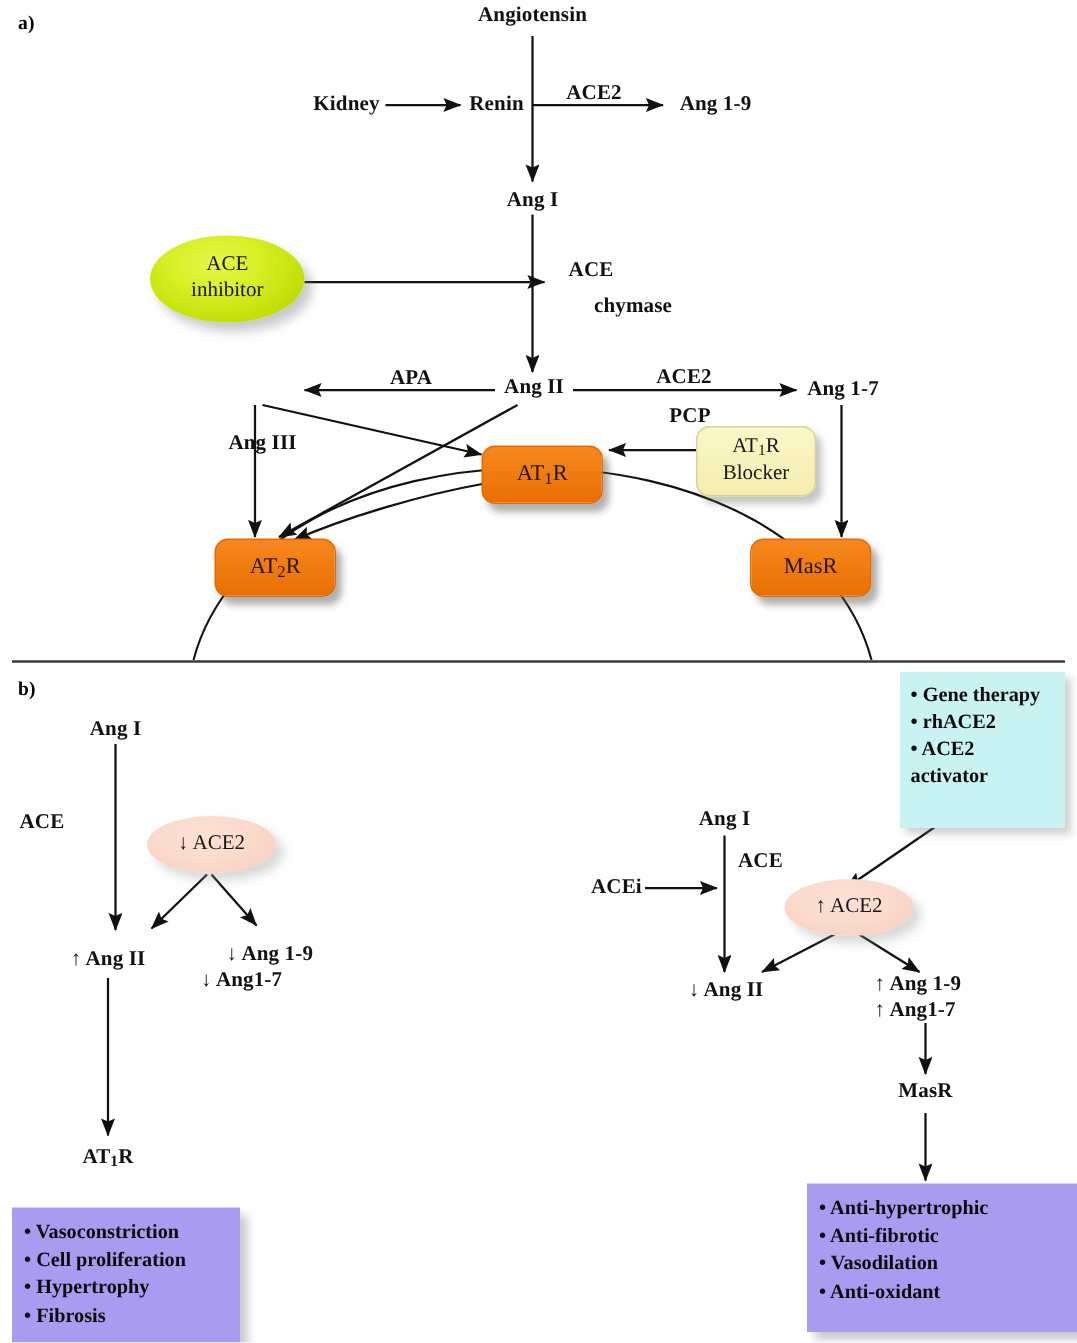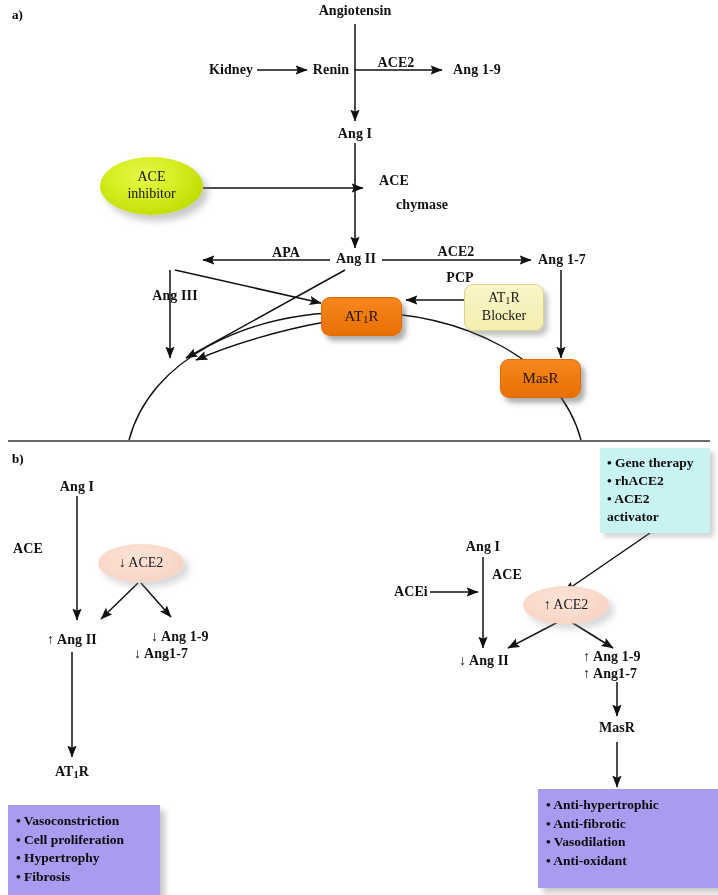--- a/index.html
+++ b/index.html
@@ -221,38 +221,41 @@
   <div class="ellipse-green" style="left:100px; top:157px; width:103px; height:58px;">
     <span>ACE</span>
     <span>inhibitor</span>
   </div>
 
   <div class="lbl ctr" style="left:394px; top:173px;">ACE</div>
   <div class="lbl ctr" style="left:394px; top:197px;margin-left:28px;">chymase</div>
 
   <div class="lbl ctr" style="left:175px; top:252px;margin-top:36px;">Ang III</div>
 
-  <div class="lbl ctr" style="left:286px; top:245px;text-align:center;">APA</div>
+  <div class="lbl ctr" style="left:274px; top:245px;text-align:center;">APA</div>
 
   <div class="lbl ctr bold" style="left:356px; top:251px;">Ang II</div>
 
   <div class="lbl ctr" style="left:456px; top:244px;">ACE2</div>
   <div class="lbl ctr" style="left:460px; top:270px;">PCP</div>
 
   <div class="lbl ctr" style="left:562px; top:252px;">Ang 1-7</div>
 
   <div class="yellowbox" style="left:464px; top:284px; width:78px; height:45px;">
     <span><span>AT</span><span class="sub">1</span><span>R</span></span>
     <span>Blocker</span>
   </div>
 
   <div class="pill" style="left:321px; top:297px; width:79px; height:37px;">
     <span><span>AT</span><span class="sub">1</span><span>R</span></span>
   </div>
 
+  <div class="pill" style="left:143px; top:359px; width:79px; height:37px;">
+    <span><span>AT</span><span class="sub">2</span><span>R</span></span>
+  </div>
 
   <div class="pill" style="left:500px; top:359px; width:79px; height:37px;">
     <span>MasR</span>
   </div>
 
   <div class="lbl panel-tag" style="left:12px; top:452px;">b)</div>
 
   <div class="lbl ctr" style="left:77px; top:479px;">Ang I</div>
 
   <div class="lbl" style="left:13px; top:541px;">ACE</div>
@@ -270,21 +273,21 @@
 
   <div class="purplebox" style="left:8px; top:805px; width:152px; height:99px;">
     <ul class="bullets">
       <li>• Vasoconstriction</li>
       <li>• Cell proliferation</li>
       <li>• Hypertrophy</li>
       <li>• Fibrosis</li>
     </ul>
   </div>
 
-  <div class="cyanbox" style="left:600px; top:448px; width:110px; height:85px;">
+  <div class="cyanbox" style="left:600px; top:448px; width:110px; height:104px;">
     <ul class="bullets">
       <li>• Gene therapy</li>
       <li>• rhACE2</li>
       <li>• ACE2</li>
       <li>activator</li>
     </ul>
   </div>
 
   <div class="lbl ctr" style="left:483px; top:539px;">Ang I</div>
 

